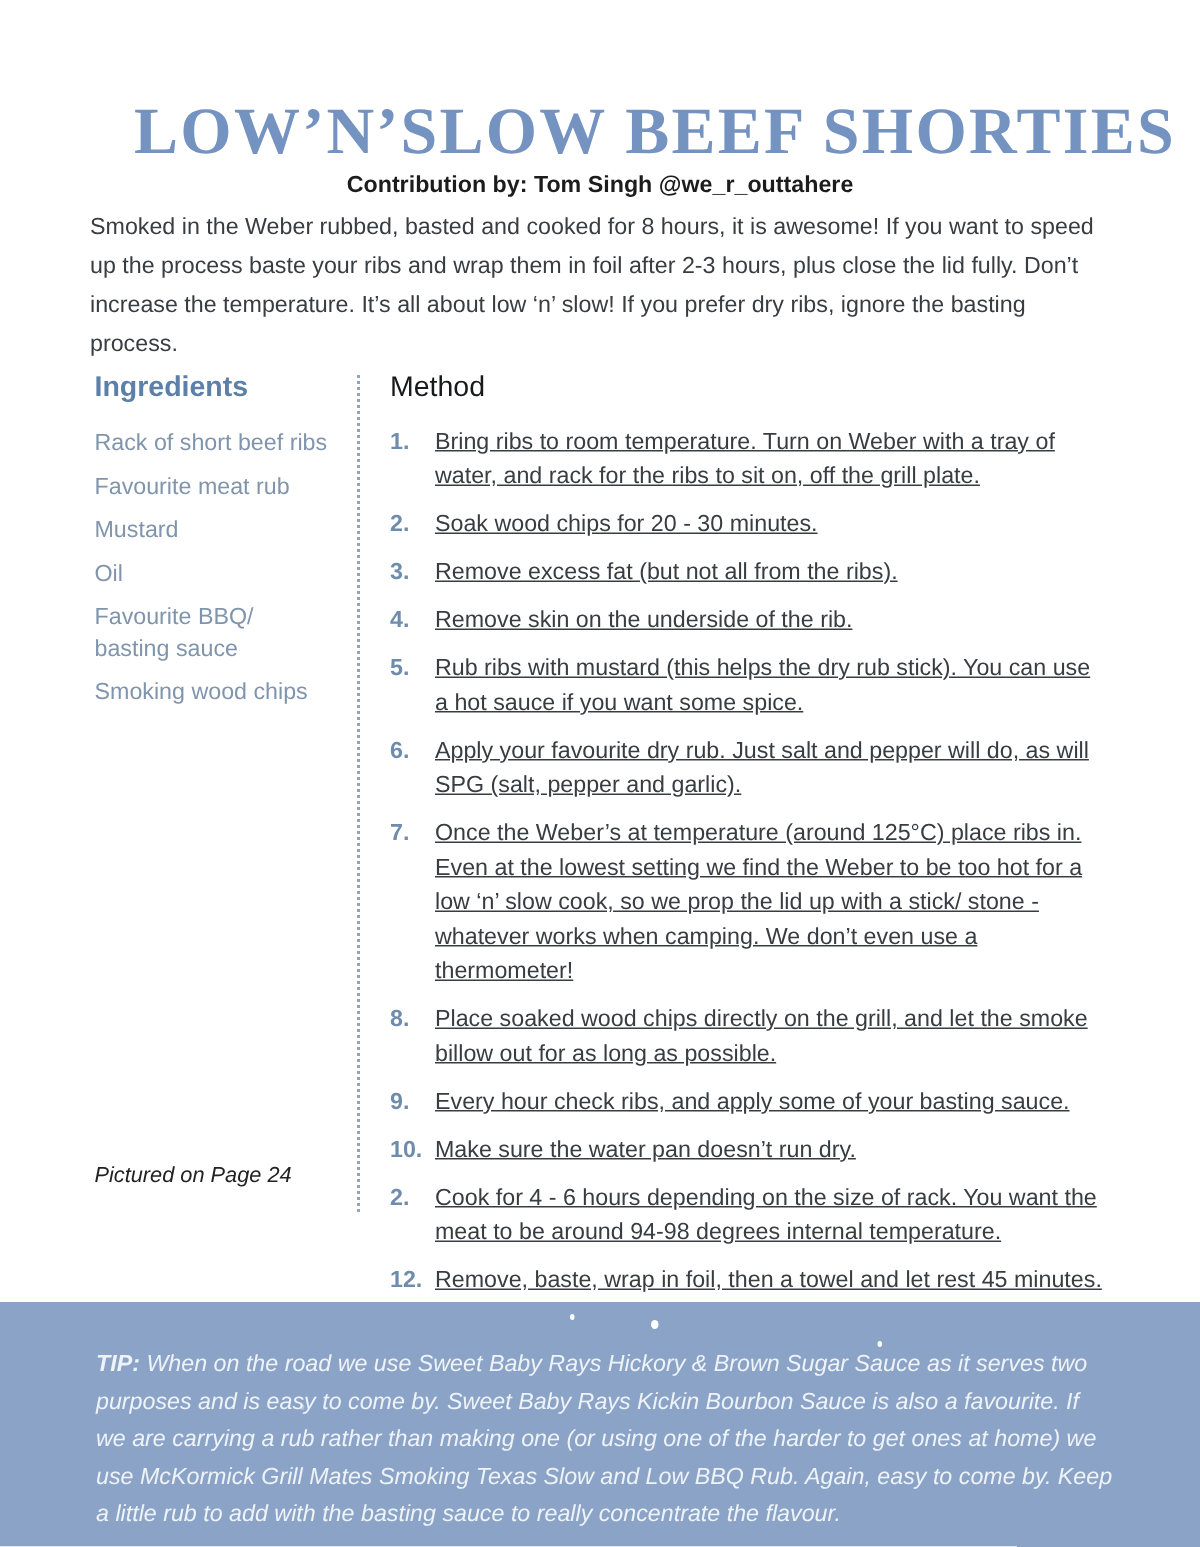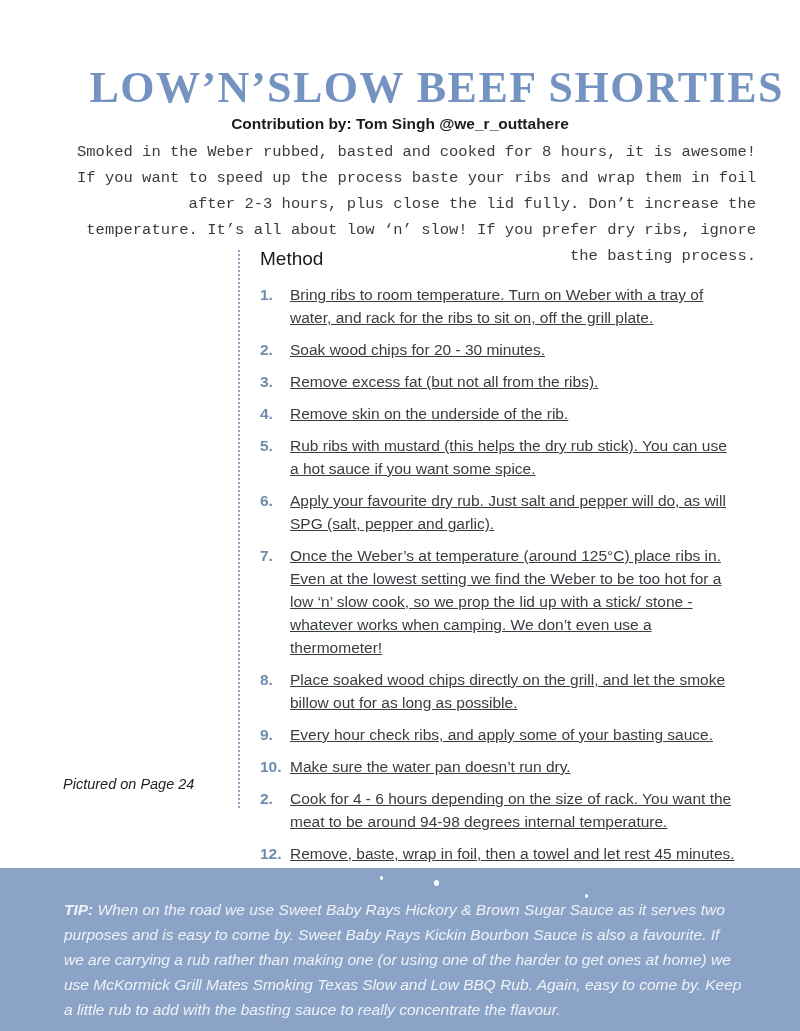--- a/index.html
+++ b/index.html
@@ -17,25 +17,24 @@
     font-size:44px;font-weight:700;letter-spacing:1.5px;
     color:var(--title_blue);
   }
   .contribution{
     position:absolute;top:115px;left:0;right:0;
     text-align:center;
     font-weight:700;font-size:15.5px;
     color:#1c1c1c;
   }
   .intro{
-    position:absolute;top:139px;left:76px;width:680px;
-    margin:0;text-align:right;
+    position:absolute;top:139px;left:60px;width:680px;
+    margin:0;text-align:left;
     font-size:15.5px;line-height:26px;
     color:var(--body_text);
-    font-family:Liberation Mono, monospace;
   }
   .left-col{position:absolute;left:63px;top:248px;width:158px;}
   .left-col h2{
     margin:0 0 15px 0;
     font-size:19px;font-weight:700;
     color:var(--heading_blue);
   }
   .ingredients-list{
     list-style:none;margin:0;padding:0;
     color:var(--ingredient_blue);
@@ -94,20 +93,31 @@
 <body>
 
 <div class="page">
 
   <h1 class="title">LOW’N’SLOW BEEF SHORTIES</h1>
 
   <div class="contribution">Contribution by: Tom Singh @we_r_outtahere</div>
 
   <p class="intro">Smoked in the Weber rubbed, basted and cooked for 8 hours, it is awesome! If you want to speed up the process baste your ribs and wrap them in foil after 2-3 hours, plus close the lid fully. Don’t increase the temperature. It’s all about low ‘n’ slow! If you prefer dry ribs, ignore the basting process.</p>
 
+  <div class="left-col">
+    <h2>Ingredients</h2>
+    <ul class="ingredients-list">
+        <li>Rack of short beef ribs</li>
+        <li>Favourite meat rub</li>
+        <li>Mustard</li>
+        <li>Oil</li>
+        <li>Favourite BBQ/ basting sauce</li>
+        <li>Smoking wood chips</li>
+      </ul>
+  </div>
 
   <div class="divider"></div>
 
   <div class="right-col">
     <h2>Method</h2>
     <div>
         <div class="step">
           <span class="num">1.</span>
           <span class="txt">Bring ribs to room temperature. Turn on Weber with a tray of water, and rack for the ribs to sit on, off the grill plate.</span>
         </div>

